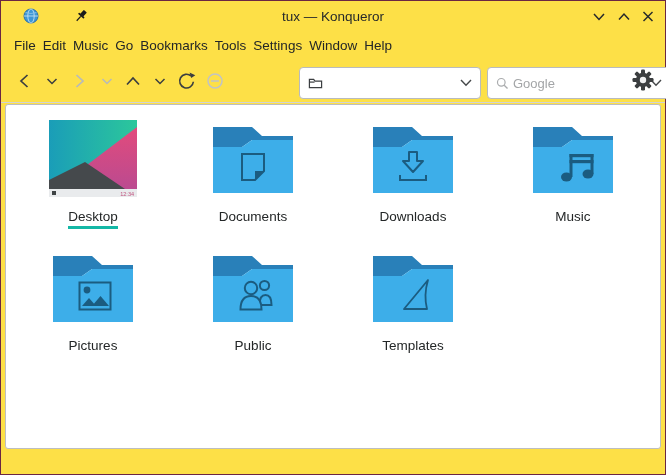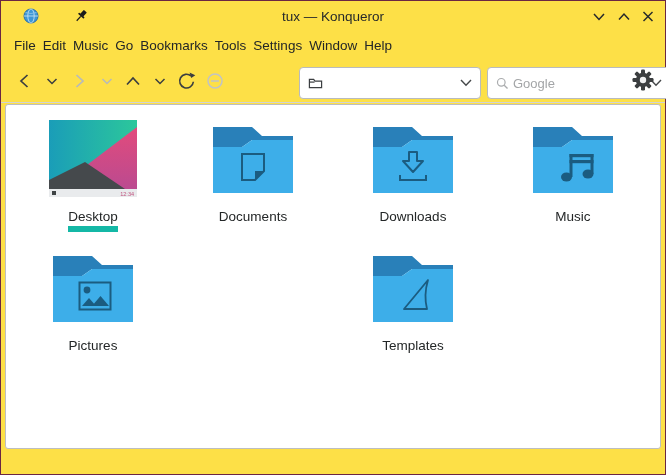--- a/index.html
+++ b/index.html
@@ -49,21 +49,21 @@
   
   .view {
     position:absolute; left:4px; right:4px; top:103px; bottom:25px;
     background:#ffffff; border:1px solid #bdbec0; border-radius:3px;
   }
   .cell {
     position:absolute; width:124px; display:flex; flex-direction:column; align-items:center;
   }
   .cell .iconbox { height:80px; display:flex; align-items:flex-end; justify-content:center; }
   .cell .lbl { margin-top:13px; font-size:13.5px; color:#232627; line-height:1; }
-  .cell .lbl.selected { border-bottom:6px solid #14b8a6; padding-bottom:2px; }
+  .cell .lbl.selected { border-bottom:3px solid #14b8a6; padding-bottom:2px; }
   .r1 { top:116px; } .r2 { top:245px; }
   .c1 { left:30px; } .c2 { left:190px; } .c3 { left:350px; } .c4 { left:510px;text-align:right; }
 </style>
 </head>
 <body>
 
 <div class="window">
 
   <div class="titlebar">
     <svg class="appicon" viewBox="0 0 16 16">
@@ -259,20 +259,33 @@
         <path d="M4,24 L33,24 L43,17 L84,17 L84,70 L4,70 Z" fill="#3daee9"></path>
         <rect x="30.5" y="30.5" width="31" height="27" fill="none" stroke="#1b5c80" stroke-width="2"></rect>
         <circle cx="38" cy="38" r="3.4" fill="#1b5c80"></circle>
         <polygon points="33,54 40,46 47,54" fill="#1b5c80"></polygon>
         <polygon points="43,54 51.5,44 60,54" fill="#1b5c80"></polygon>
       </svg>
     </div>
     <span class="lbl">Pictures</span>
   </div>
 
+  <div class="cell r2 c2">
+    <div class="iconbox">
+      <svg width="88" height="74" viewBox="0 0 88 74">
+        <path d="M4,4 L43,4 L53,13 L84,13 L84,17 L43,17 L33,24 L4,24 Z" fill="#2980b9"></path>
+        <path d="M4,24 L33,24 L43,17 L84,17 L84,70 L4,70 Z" fill="#3daee9"></path>
+        <circle cx="55.5" cy="33.5" r="4.6" fill="none" stroke="#1b5c80" stroke-width="2"></circle>
+        <path d="M50.5,53 C50.5,45.5 52.5,43 56.5,43 C60.5,43 62.5,45.5 62.5,53 Z" fill="none" stroke="#1b5c80" stroke-width="2"></path>
+        <circle cx="42" cy="36" r="6.2" fill="#3daee9" stroke="#1b5c80" stroke-width="2"></circle>
+        <path d="M31.5,57.5 C31.5,47 36,44 42,44 C48,44 52.5,47 52.5,57.5 Z" fill="#3daee9" stroke="#1b5c80" stroke-width="2"></path>
+      </svg>
+    </div>
+    <span class="lbl">Public</span>
+  </div>
 
   <div class="cell r2 c3">
     <div class="iconbox">
       <svg width="88" height="74" viewBox="0 0 88 74">
         <path d="M4,4 L43,4 L53,13 L84,13 L84,17 L43,17 L33,24 L4,24 Z" fill="#2980b9"></path>
         <path d="M4,24 L33,24 L43,17 L84,17 L84,70 L4,70 Z" fill="#3daee9"></path>
         <path d="M59,28 L35,57 L58,57 Q54.5,43 59,28 Z" fill="none" stroke="#1b5c80" stroke-width="1.8" stroke-linejoin="round"></path>
       </svg>
     </div>
     <span class="lbl">Templates</span>

